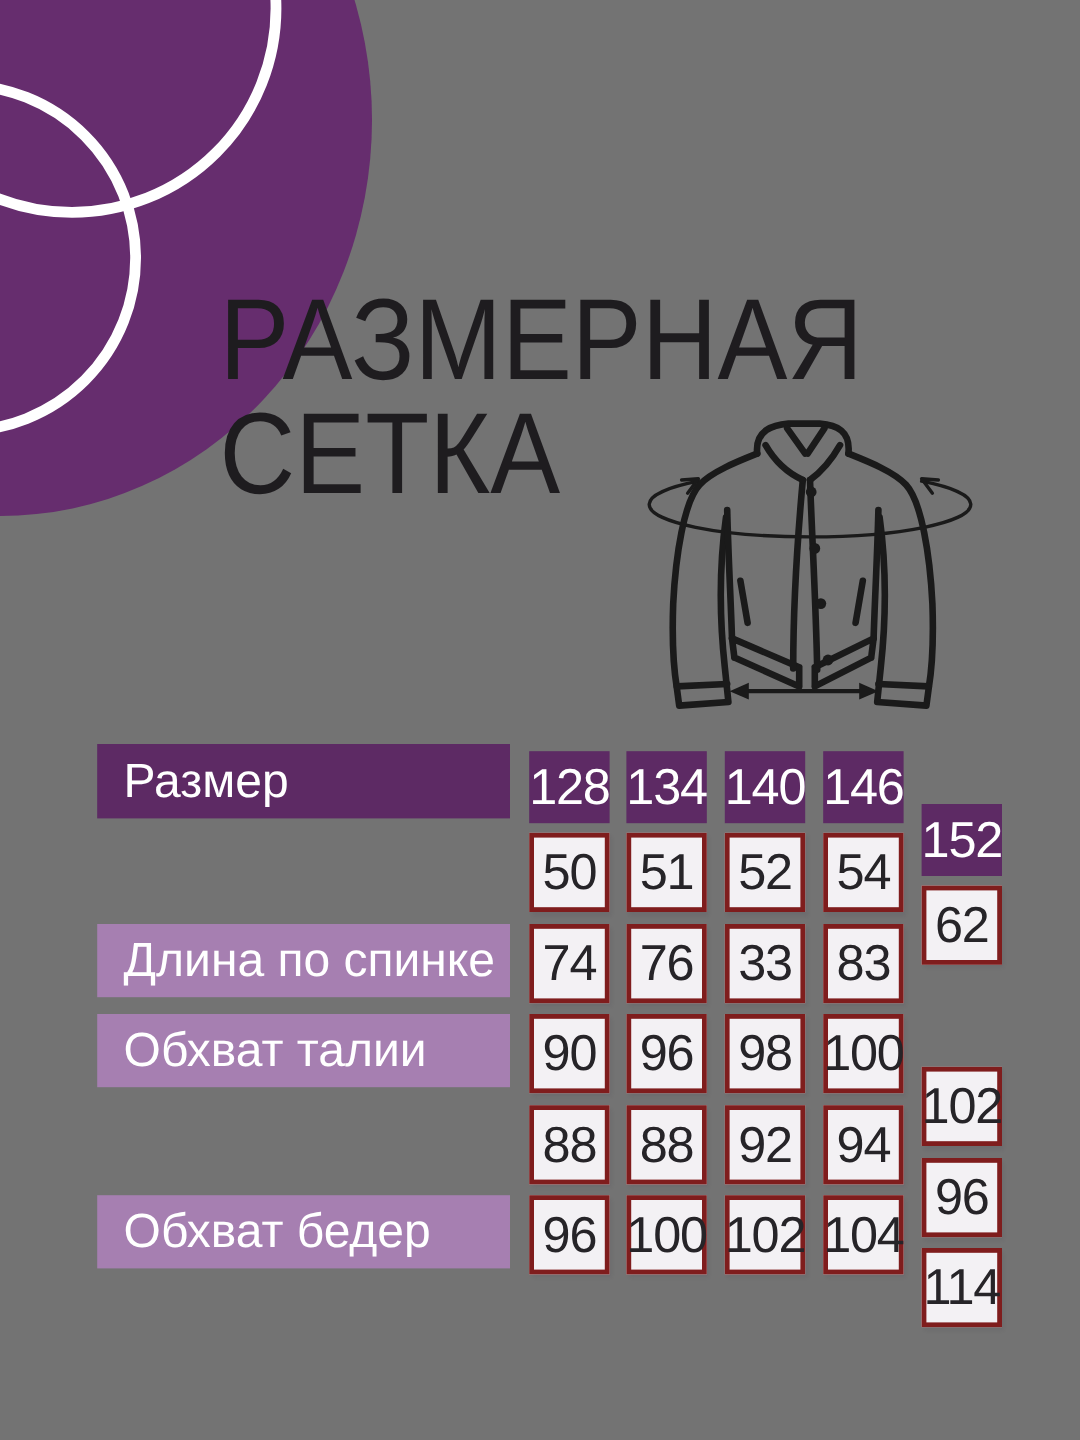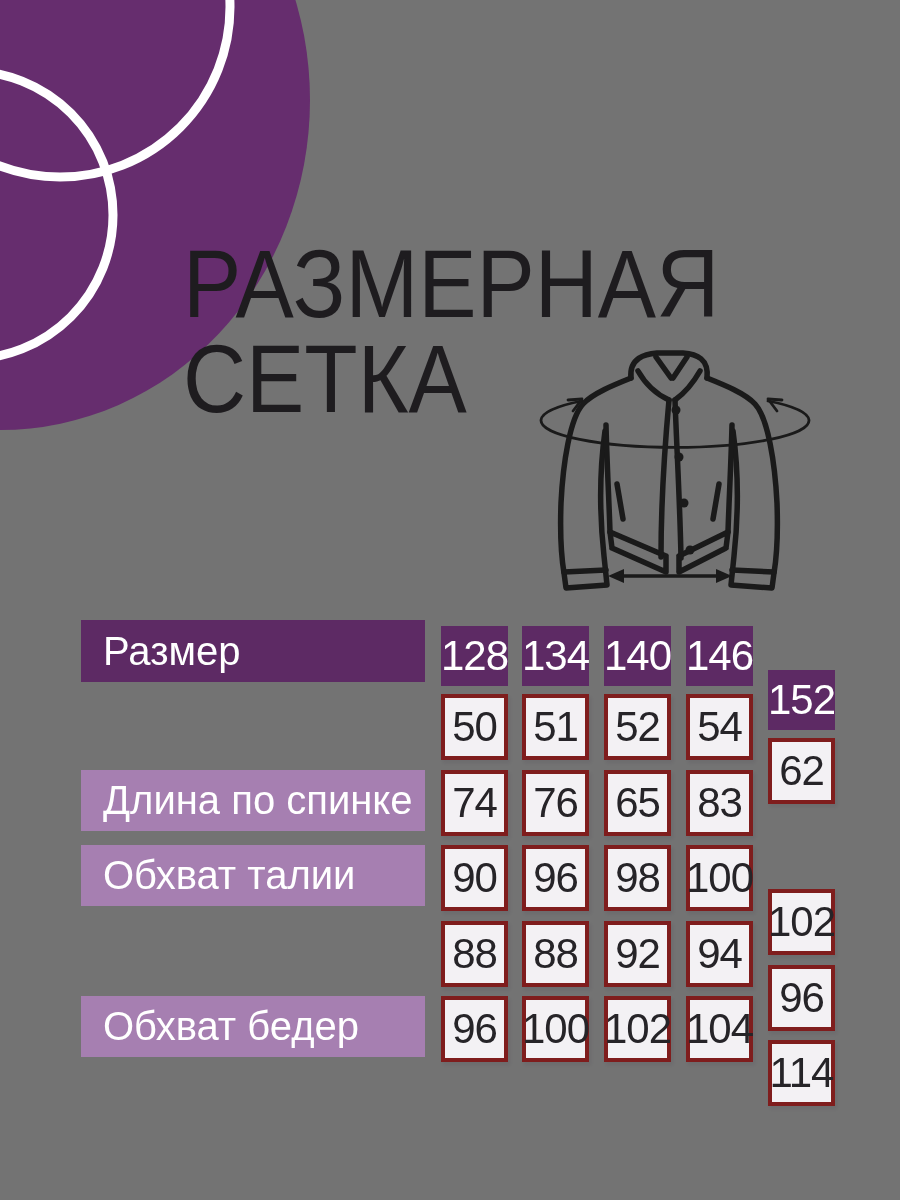--- a/index.html
+++ b/index.html
@@ -121,21 +121,21 @@
     <div class="cell data r1 c1">51</div>
     <div class="cell data r1 c2">52</div>
     <div class="cell data r1 c3">54</div>
     <div class="cell data r1 c4">62</div>
 
     <div class="row-bar data r2">
       <span>Длина по спинке</span>
     </div>
     <div class="cell data r2 c0">74</div>
     <div class="cell data r2 c1">76</div>
-    <div class="cell data r2 c2">65</div>
+    <div class="cell data r2 c2">33</div>
     <div class="cell data r2 c3">83</div>
 
     <div class="row-bar data r3">
       <span>Обхват талии</span>
     </div>
     <div class="cell data r3 c0">90</div>
     <div class="cell data r3 c1">96</div>
     <div class="cell data r3 c2">98</div>
     <div class="cell data r3 c3">100</div>
     <div class="cell data r3 c4">102</div>

